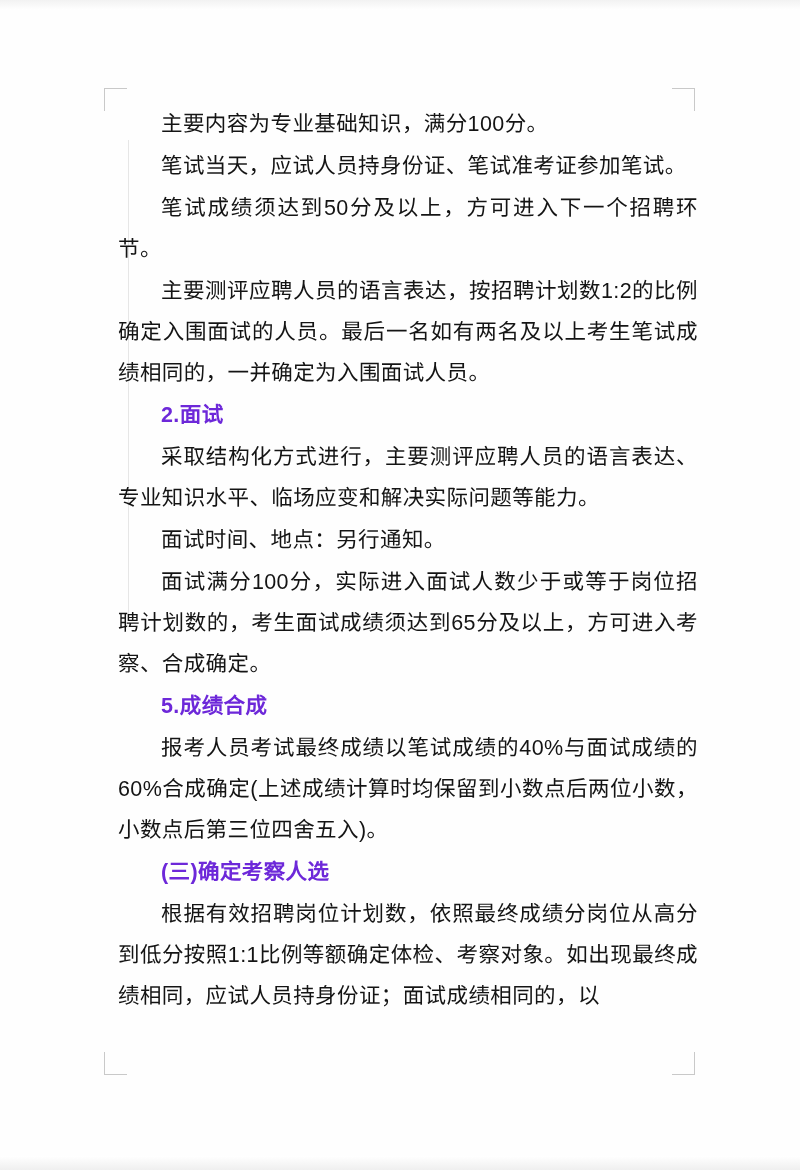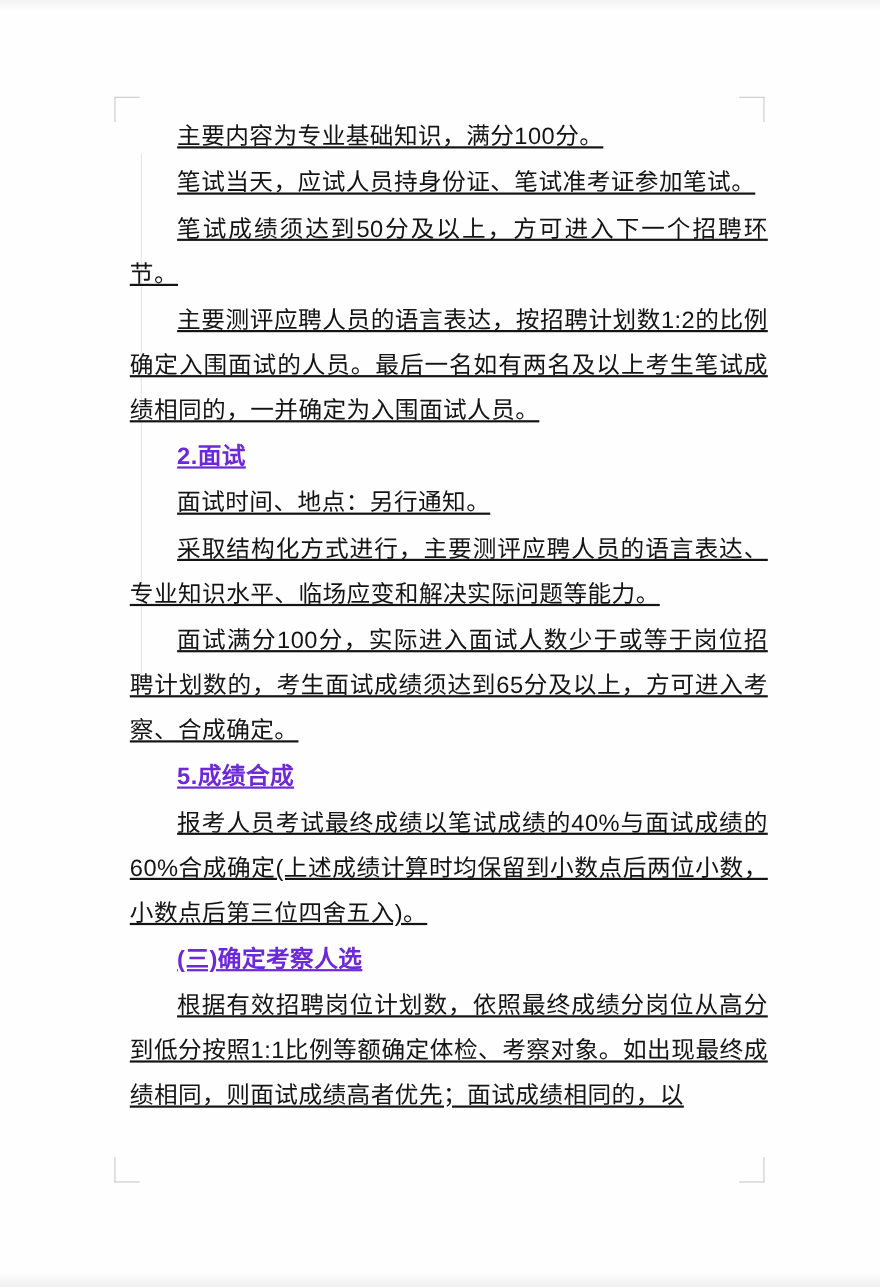--- a/index.html
+++ b/index.html
@@ -64,21 +64,20 @@
 
   p.para {
     margin: 0 0 1px 0;
     font-size: 21.5px;
     line-height: 41px;
     letter-spacing: 0.4px;
     text-align: justify;
     text-justify: inter-ideograph;
     color: #141414;
     white-space: pre-wrap;
-    text-decoration: underline;
   }
   p.indent {
     text-indent: 2em;
   }
   p.heading {
     text-indent: 2em;
     font-weight: bold;
     color: #6d28d9;
   }
 </style>
@@ -95,21 +94,21 @@
   <div class="crop br"></div>
 
   <div class="fold-left"></div>
 
   <div class="content">
     <p class="para indent">主要内容为专业基础知识，满分100分。</p>
     <p class="para indent">笔试当天，应试人员持身份证、笔试准考证参加笔试。</p>
     <p class="para indent">笔试成绩须达到50分及以上，方可进入下一个招聘环节。</p>
     <p class="para indent">主要测评应聘人员的语言表达，按招聘计划数1:2的比例确定入围面试的人员。最后一名如有两名及以上考生笔试成绩相同的，一并确定为入围面试人员。</p>
     <p class="para heading">2.面试</p>
+    <p class="para indent">采取结构化方式进行，主要测评应聘人员的语言表达、专业知识水平、临场应变和解决实际问题等能力。</p>
     <p class="para indent">面试时间、地点：另行通知。</p>
-    <p class="para indent">采取结构化方式进行，主要测评应聘人员的语言表达、专业知识水平、临场应变和解决实际问题等能力。</p>
     <p class="para indent">面试满分100分，实际进入面试人数少于或等于岗位招聘计划数的，考生面试成绩须达到65分及以上，方可进入考察、合成确定。</p>
     <p class="para heading">5.成绩合成</p>
     <p class="para indent">报考人员考试最终成绩以笔试成绩的40%与面试成绩的60%合成确定(上述成绩计算时均保留到小数点后两位小数，小数点后第三位四舍五入)。</p>
     <p class="para heading">(三)确定考察人选</p>
-    <p class="para indent">根据有效招聘岗位计划数，依照最终成绩分岗位从高分到低分按照1:1比例等额确定体检、考察对象。如出现最终成绩相同，则面试成绩高者优先；面试成绩相同的，以</p>
+    <p class="para indent">根据有效招聘岗位计划数，依照最终成绩分岗位从高分到低分按照1:1比例等额确定体检、考察对象。如出现最终成绩相同，应试人员持身份证；面试成绩相同的，以</p>
   </div>
 </div>
 
 </body></html>

